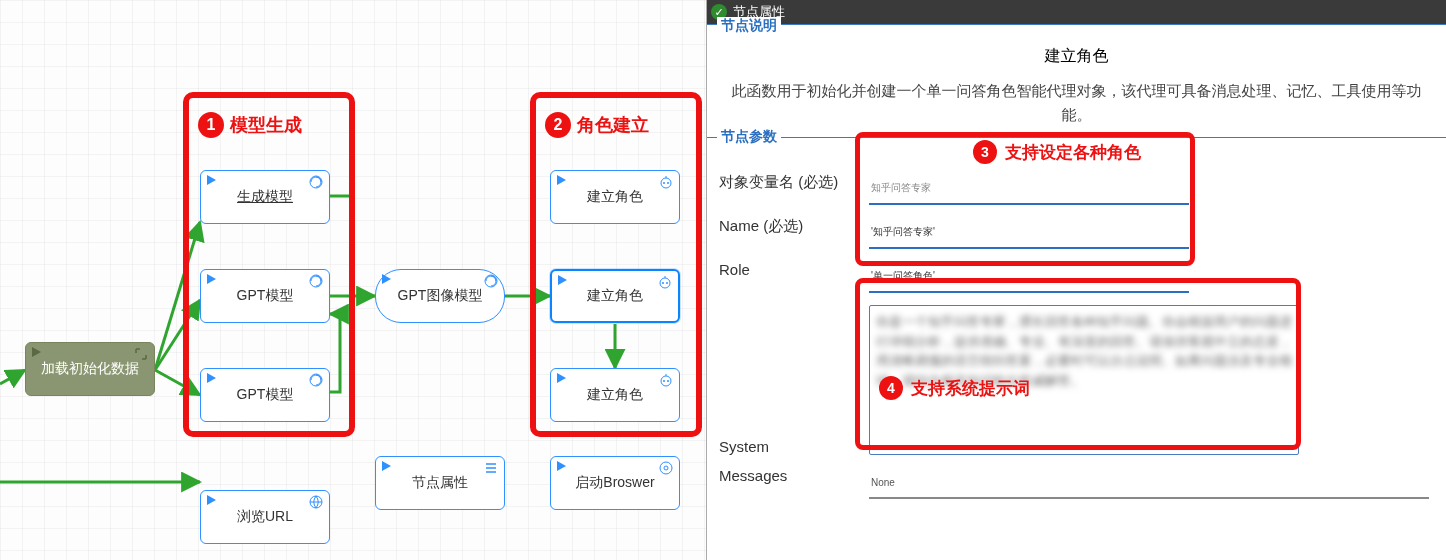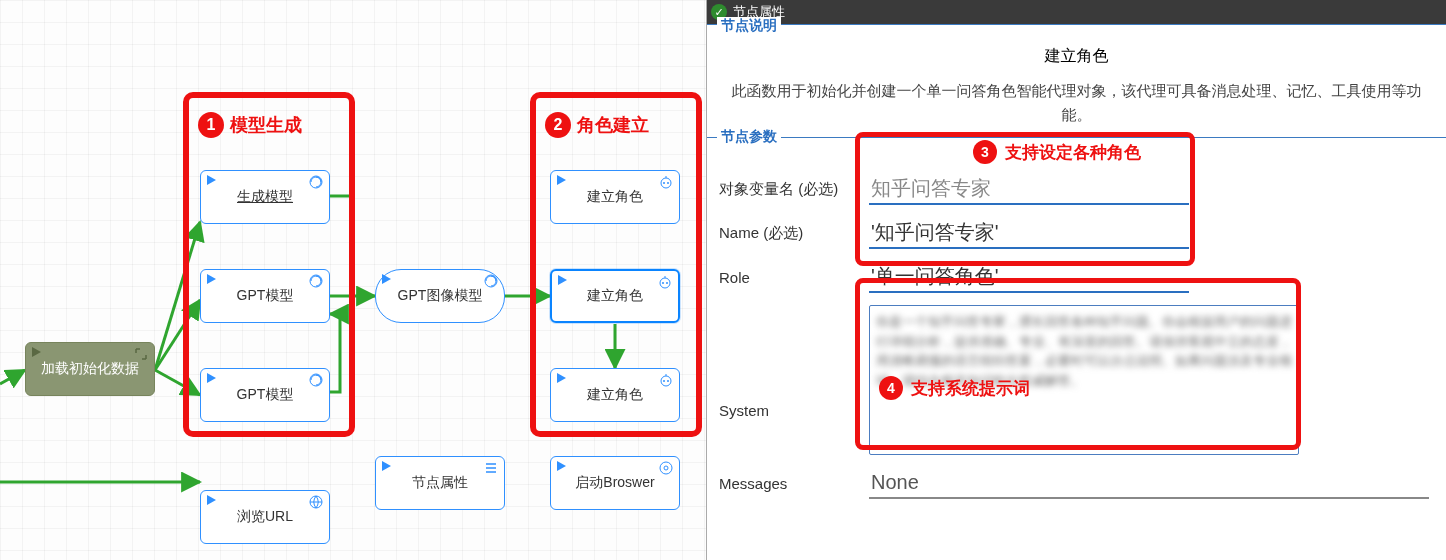--- a/index.html
+++ b/index.html
@@ -76,28 +76,28 @@
 
   .group { border-top:1px solid #3b7ac1; padding:6px 12px 10px 12px; position:relative; }
   .group-legend {
     position:relative; top:-15px; left:-2px; background:#fff; padding:0 4px;
     color:#2a6fc0; font-size:14px; font-weight:600; display:inline-block;
   }
   .desc-title { text-align:center; font-size:16px; margin-top:-4px; }
   .desc-body  { text-align:center; font-size:15px; color:#444; margin-top:12px; line-height:1.6; }
 
   .params { flex:1; padding:4px 12px 0 12px; position:relative; }
-  .param-row { display:flex; align-items:center; margin:12px 0; }
+  .param-row { display:flex; margin:12px 0; }
   .param-row label { width:150px; font-size:15px; color:#333; }
   .param-row .inp {
     flex:0 0 320px; height:32px; border:none; border-bottom:2px solid #2a6fc0;
-    font-size:20px; color:#333; padding:2px 2px; background:transparent;
+    font-size:10px; color:#333; padding:2px 2px; background:transparent;
   }
   .param-row .grey { color:#888; }
-  .param-row.textarea { align-items:center; }
+  .param-row.textarea { align-items:flex-end; }
   .param-row.textarea label { margin-top:60px; }
   .param-row.textarea .ta {
     flex:0 0 430px; height:150px; border:1px solid #4c7dc0; border-radius:2px;
     font-size:13px; padding:6px; color:#999; line-height:1.5;
     background:#fff;
   }
   .param-row.messages .inp { flex:0 0 560px; border-bottom:2px solid #888; color:#555; }
 
   
   .r-frame { position:absolute; border:5px solid #e11; border-radius:8px; }

